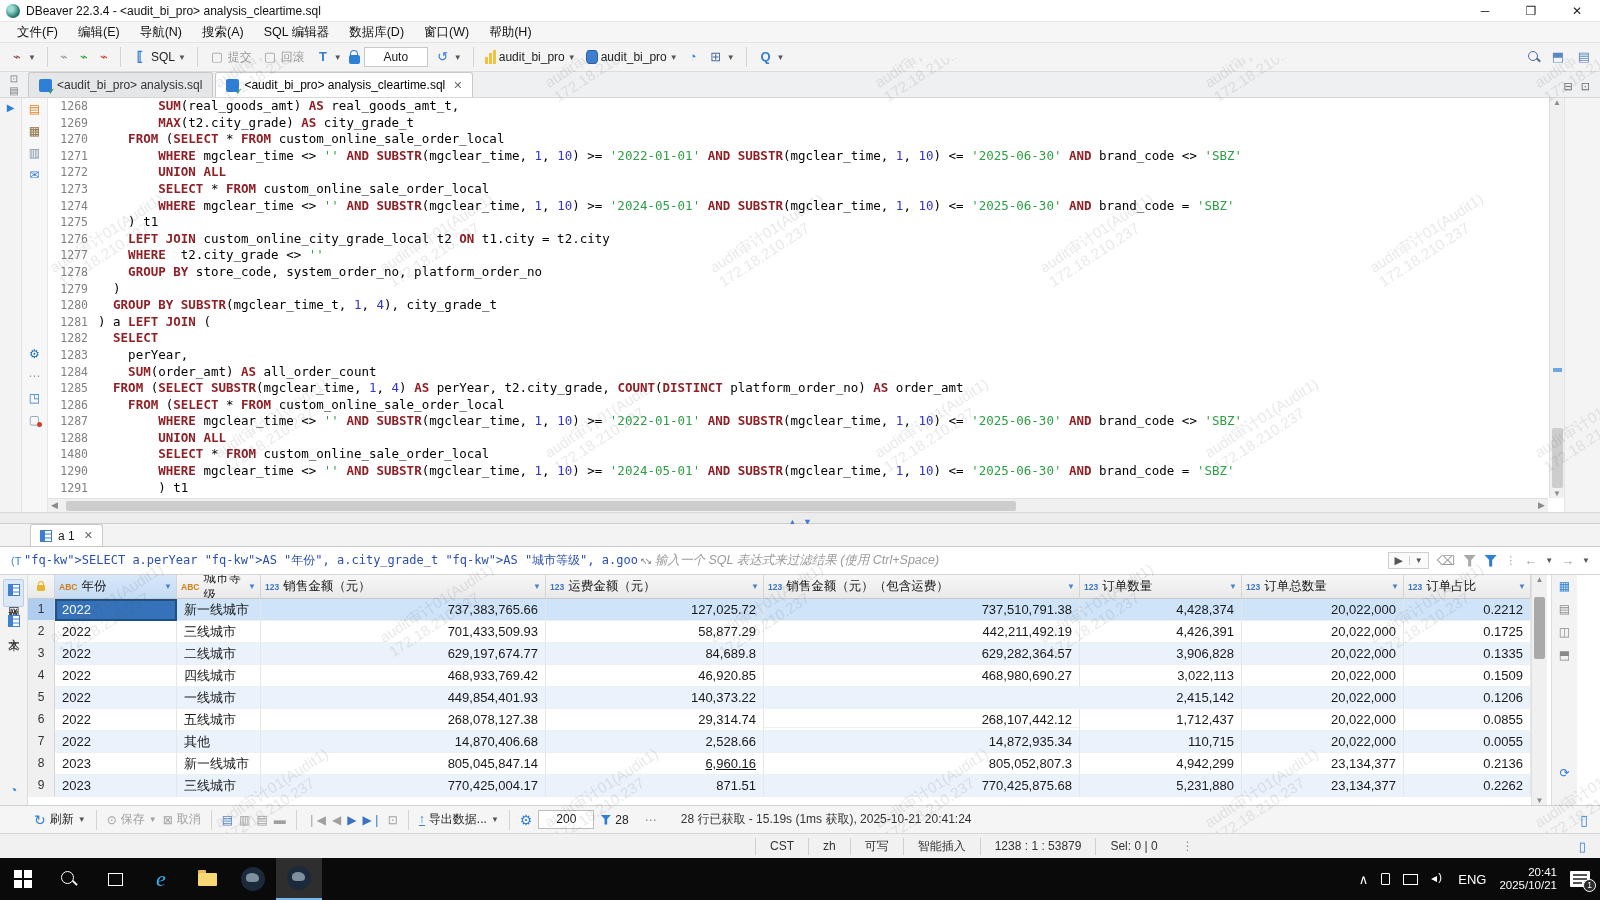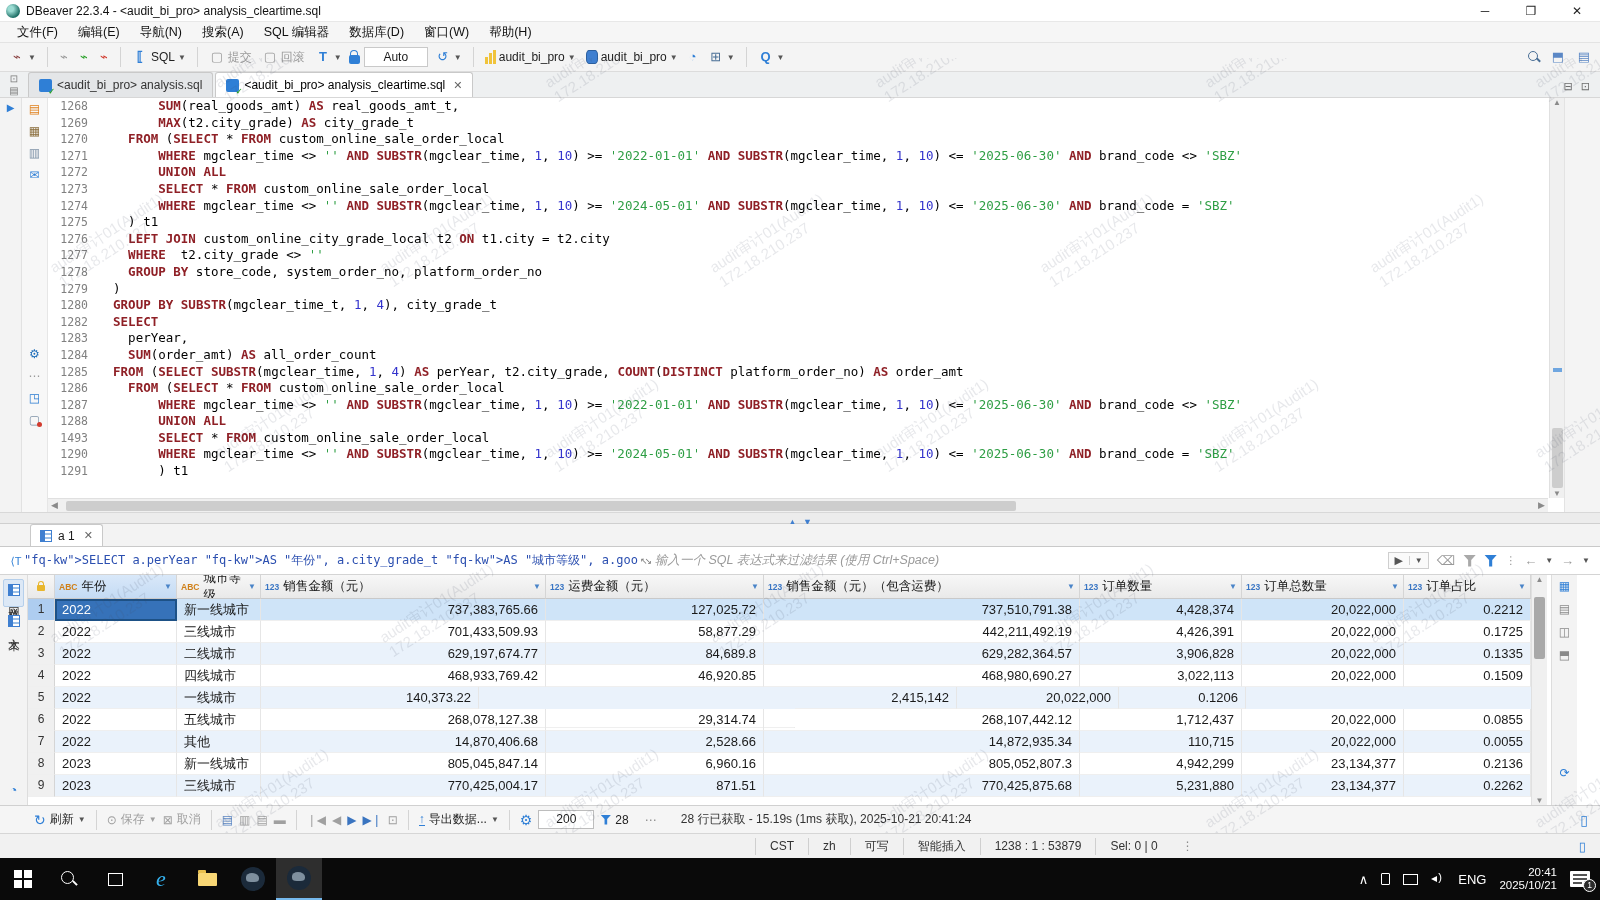--- a/index.html
+++ b/index.html
@@ -306,28 +306,29 @@
         <div class="cl"><span class="ln">1271</span><span class="cd">        <span class="kw">WHERE</span> mgclear_time &lt;&gt; <span class="str">''</span> <span class="kw">AND</span> <span class="kw">SUBSTR</span>(mgclear_time, <span class="num">1</span>, <span class="num">10</span>) &gt;= <span class="str">'2022-01-01'</span> <span class="kw">AND</span> <span class="kw">SUBSTR</span>(mgclear_time, <span class="num">1</span>, <span class="num">10</span>) &lt;= <span class="str">'2025-06-30'</span> <span class="kw">AND</span> brand_code &lt;&gt; <span class="str">'SBZ'</span></span></div>
         <div class="cl"><span class="ln">1272</span><span class="cd">        <span class="kw">UNION</span> <span class="kw">ALL</span></span></div>
         <div class="cl"><span class="ln">1273</span><span class="cd">        <span class="kw">SELECT</span> * <span class="kw">FROM</span> custom_online_sale_order_local</span></div>
         <div class="cl"><span class="ln">1274</span><span class="cd">        <span class="kw">WHERE</span> mgclear_time &lt;&gt; <span class="str">''</span> <span class="kw">AND</span> <span class="kw">SUBSTR</span>(mgclear_time, <span class="num">1</span>, <span class="num">10</span>) &gt;= <span class="str">'2024-05-01'</span> <span class="kw">AND</span> <span class="kw">SUBSTR</span>(mgclear_time, <span class="num">1</span>, <span class="num">10</span>) &lt;= <span class="str">'2025-06-30'</span> <span class="kw">AND</span> brand_code = <span class="str">'SBZ'</span></span></div>
         <div class="cl"><span class="ln">1275</span><span class="cd">    ) t1</span></div>
         <div class="cl"><span class="ln">1276</span><span class="cd">    <span class="kw">LEFT</span> <span class="kw">JOIN</span> custom_online_city_grade_local t2 <span class="kw">ON</span> t1.city = t2.city</span></div>
         <div class="cl"><span class="ln">1277</span><span class="cd">    <span class="kw">WHERE</span>  t2.city_grade &lt;&gt; <span class="str">''</span></span></div>
         <div class="cl"><span class="ln">1278</span><span class="cd">    <span class="kw">GROUP</span> <span class="kw">BY</span> store_code, system_order_no, platform_order_no</span></div>
         <div class="cl"><span class="ln">1279</span><span class="cd">  )</span></div>
         <div class="cl"><span class="ln">1280</span><span class="cd">  <span class="kw">GROUP</span> <span class="kw">BY</span> <span class="kw">SUBSTR</span>(mgclear_time_t, <span class="num">1</span>, <span class="num">4</span>), city_grade_t</span></div>
+        <div class="cl"><span class="ln">1281</span><span class="cd">) a <span class="kw">LEFT</span> <span class="kw">JOIN</span> (</span></div>
         <div class="cl"><span class="ln">1282</span><span class="cd">  <span class="kw">SELECT</span></span></div>
         <div class="cl"><span class="ln">1283</span><span class="cd">    perYear,</span></div>
         <div class="cl"><span class="ln">1284</span><span class="cd">    <span class="kw">SUM</span>(order_amt) <span class="kw">AS</span> all_order_count</span></div>
         <div class="cl"><span class="ln">1285</span><span class="cd">  <span class="kw">FROM</span> (<span class="kw">SELECT</span> <span class="kw">SUBSTR</span>(mgclear_time, <span class="num">1</span>, <span class="num">4</span>) <span class="kw">AS</span> perYear, t2.city_grade, <span class="kw">COUNT</span>(<span class="kw">DISTINCT</span> platform_order_no) <span class="kw">AS</span> order_amt</span></div>
         <div class="cl"><span class="ln">1286</span><span class="cd">    <span class="kw">FROM</span> (<span class="kw">SELECT</span> * <span class="kw">FROM</span> custom_online_sale_order_local</span></div>
         <div class="cl"><span class="ln">1287</span><span class="cd">        <span class="kw">WHERE</span> mgclear_time &lt;&gt; <span class="str">''</span> <span class="kw">AND</span> <span class="kw">SUBSTR</span>(mgclear_time, <span class="num">1</span>, <span class="num">10</span>) &gt;= <span class="str">'2022-01-01'</span> <span class="kw">AND</span> <span class="kw">SUBSTR</span>(mgclear_time, <span class="num">1</span>, <span class="num">10</span>) &lt;= <span class="str">'2025-06-30'</span> <span class="kw">AND</span> brand_code &lt;&gt; <span class="str">'SBZ'</span></span></div>
         <div class="cl"><span class="ln">1288</span><span class="cd">        <span class="kw">UNION</span> <span class="kw">ALL</span></span></div>
-        <div class="cl"><span class="ln">1493</span><span class="cd">        <span class="kw">SELECT</span> * <span class="kw">FROM</span> custom_online_sale_order_local</span></div>
+        <div class="cl"><span class="ln">1480</span><span class="cd">        <span class="kw">SELECT</span> * <span class="kw">FROM</span> custom_online_sale_order_local</span></div>
         <div class="cl"><span class="ln">1290</span><span class="cd">        <span class="kw">WHERE</span> mgclear_time &lt;&gt; <span class="str">''</span> <span class="kw">AND</span> <span class="kw">SUBSTR</span>(mgclear_time, <span class="num">1</span>, <span class="num">10</span>) &gt;= <span class="str">'2024-05-01'</span> <span class="kw">AND</span> <span class="kw">SUBSTR</span>(mgclear_time, <span class="num">1</span>, <span class="num">10</span>) &lt;= <span class="str">'2025-06-30'</span> <span class="kw">AND</span> brand_code = <span class="str">'SBZ'</span></span></div>
         <div class="cl"><span class="ln">1291</span><span class="cd">        ) t1</span></div>
       </div>
     <div class="ed-vscroll">
       <span class="sc-arrow">▲</span>
       <div class="thumb"></div>
       <div class="mark"></div>
       <span class="sc-arrow" style="position:absolute;bottom:0;left:0;right:0;">▼</span>
     </div>
     <div class="ed-rightstrip"></div>
@@ -470,20 +471,21 @@
         <div class="g-c num-c" style="width: 218px;">46,920.85</div>
         <div class="g-c num-c" style="width: 316px;">468,980,690.27</div>
         <div class="g-c num-c" style="width: 162px;">3,022,113</div>
         <div class="g-c num-c" style="width: 162px;">20,022,000</div>
         <div class="g-c num-c" style="width: 127px;">0.1509</div>
       </div>
       <div class="g-row rowstripe">
         <div class="g-c rn" style="width: 27px;">5</div>
         <div class="g-c" style="width: 122px;">2022</div>
         <div class="g-c" style="width: 84px;">一线城市</div>
+        <div class="g-c num-c" style="width: 285px;">449,854,401.93</div>
         <div class="g-c num-c" style="width: 218px;">140,373.22</div>
         <div class="g-c num-c" style="width: 316px; margin-top: 40px;">449,994,775.15</div>
         <div class="g-c num-c" style="width: 162px;">2,415,142</div>
         <div class="g-c num-c" style="width: 162px;">20,022,000</div>
         <div class="g-c num-c" style="width: 127px;">0.1206</div>
       </div>
       <div class="g-row">
         <div class="g-c rn" style="width: 27px;">6</div>
         <div class="g-c" style="width: 122px;">2022</div>
         <div class="g-c" style="width: 84px;">五线城市</div>
@@ -503,21 +505,21 @@
         <div class="g-c num-c" style="width: 316px;">14,872,935.34</div>
         <div class="g-c num-c" style="width: 162px;">110,715</div>
         <div class="g-c num-c" style="width: 162px;">20,022,000</div>
         <div class="g-c num-c" style="width: 127px;">0.0055</div>
       </div>
       <div class="g-row">
         <div class="g-c rn" style="width: 27px;">8</div>
         <div class="g-c" style="width: 122px;">2023</div>
         <div class="g-c" style="width: 84px;">新一线城市</div>
         <div class="g-c num-c" style="width: 285px;">805,045,847.14</div>
-        <div class="g-c num-c" style="width: 218px;">6,960.16</div>
+        <div class="g-c num-c" style="width: 218px; text-decoration: underline;">6,960.16</div>
         <div class="g-c num-c" style="width: 316px;">805,052,807.3</div>
         <div class="g-c num-c" style="width: 162px;">4,942,299</div>
         <div class="g-c num-c" style="width: 162px;">23,134,377</div>
         <div class="g-c num-c" style="width: 127px;">0.2136</div>
       </div>
       <div class="g-row rowstripe">
         <div class="g-c rn" style="width: 27px;">9</div>
         <div class="g-c" style="width: 122px;">2023</div>
         <div class="g-c" style="width: 84px;">三线城市</div>
         <div class="g-c num-c" style="width: 285px;">770,425,004.17</div>

